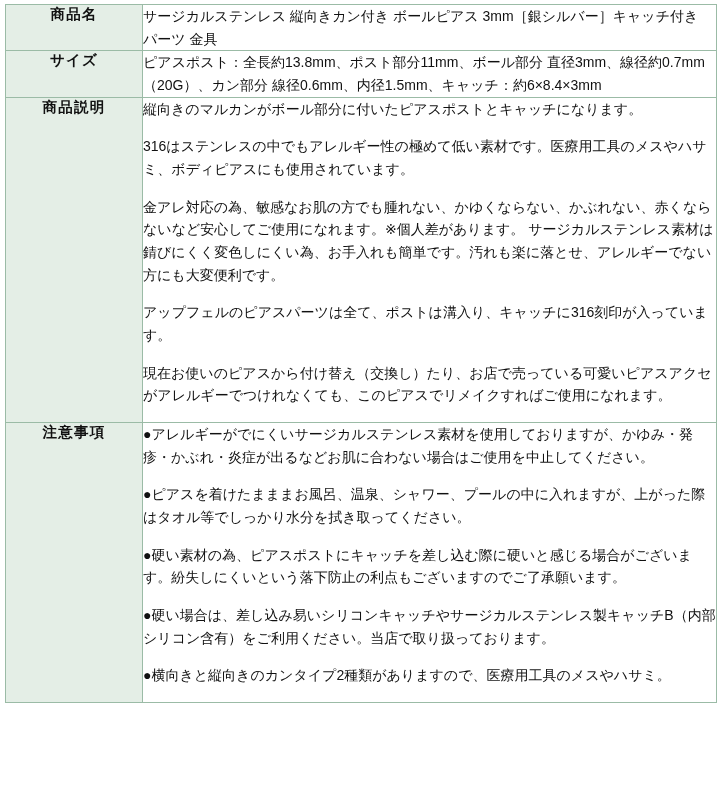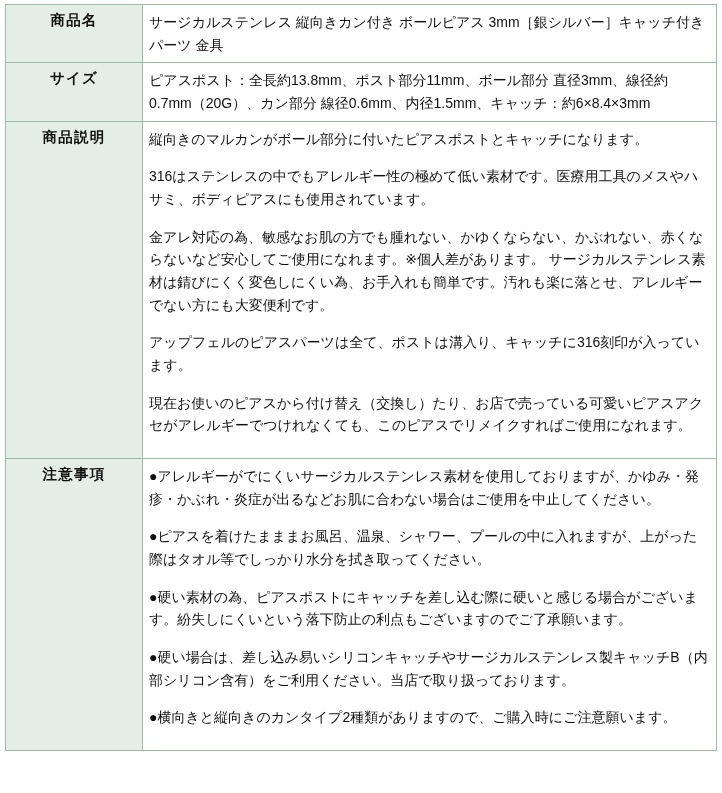--- a/index.html
+++ b/index.html
@@ -16,21 +16,21 @@
   }
   .spec-table {
     width: 712px;
     margin: 4px 5px 5px 5px;
     border-collapse: collapse;
     table-layout: fixed;
   }
   .spec-table td {
     border: 1px solid #9bbba6;
     vertical-align: top;
-    padding: 6px;
+    padding: 0;
   }
   .th-cell {
     width: 137px;
     background: #e4eee6;
     text-align: center;
     vertical-align: middle;
     font-weight: bold;
     font-size: 14.5px;
     letter-spacing: 1.2px;
     color: #111;
@@ -82,18 +82,18 @@
         <p>現在お使いのピアスから付け替え（交換し）たり、お店で売っている可愛いピアスアクセがアレルギーでつけれなくても、このピアスでリメイクすればご使用になれます。</p>
       </td>
     </tr>
     <tr class="row-notes">
       <td class="th-cell">注意事項</td>
       <td class="td-cell">
         <p>●アレルギーがでにくいサージカルステンレス素材を使用しておりますが、かゆみ・発疹・かぶれ・炎症が出るなどお肌に合わない場合はご使用を中止してください。</p>
         <p>●ピアスを着けたまままお風呂、温泉、シャワー、プールの中に入れますが、上がった際はタオル等でしっかり水分を拭き取ってください。</p>
         <p>●硬い素材の為、ピアスポストにキャッチを差し込む際に硬いと感じる場合がございます。紛失しにくいという落下防止の利点もございますのでご了承願います。</p>
         <p>●硬い場合は、差し込み易いシリコンキャッチやサージカルステンレス製キャッチB（内部シリコン含有）をご利用ください。当店で取り扱っております。</p>
-        <p>●横向きと縦向きのカンタイプ2種類がありますので、ご購入時にご注意願います。</p>
+        <p>●横向きと縦向きのカンタイプ2種類がありますので、医療用工具のメスやハサミ。</p>
       </td>
     </tr>
 
   </tbody>
 </table>
 
 </body></html>

